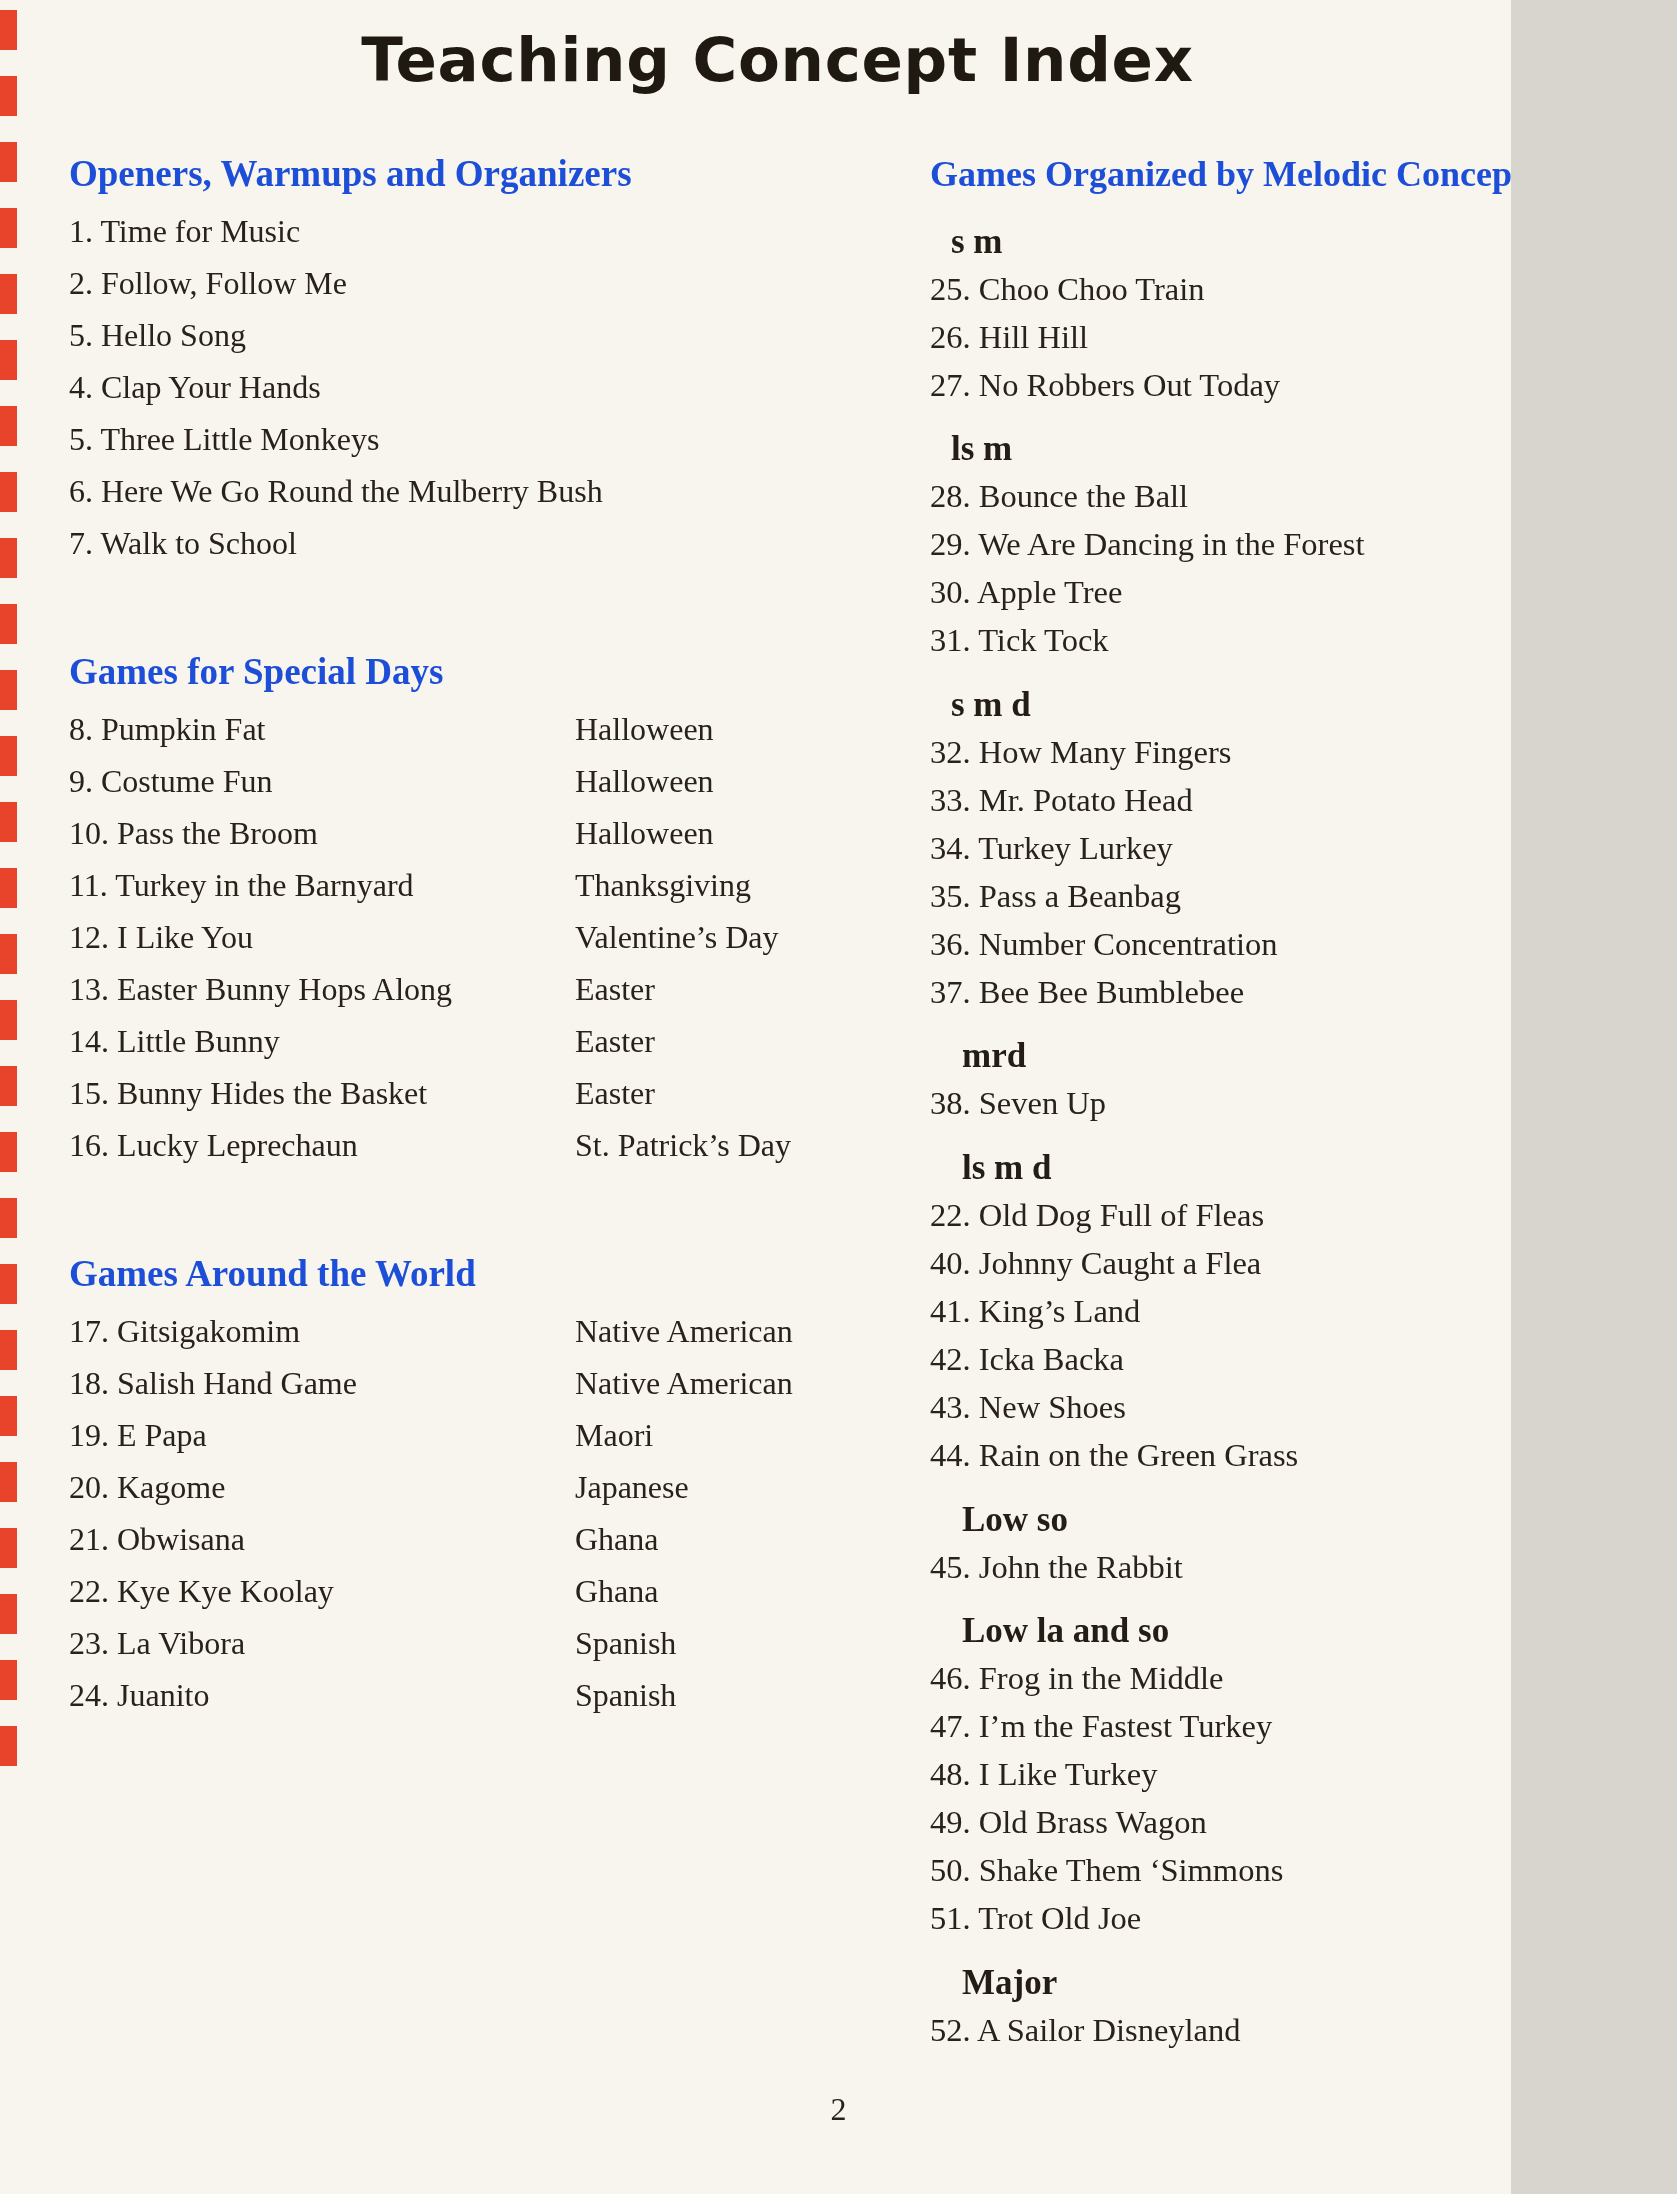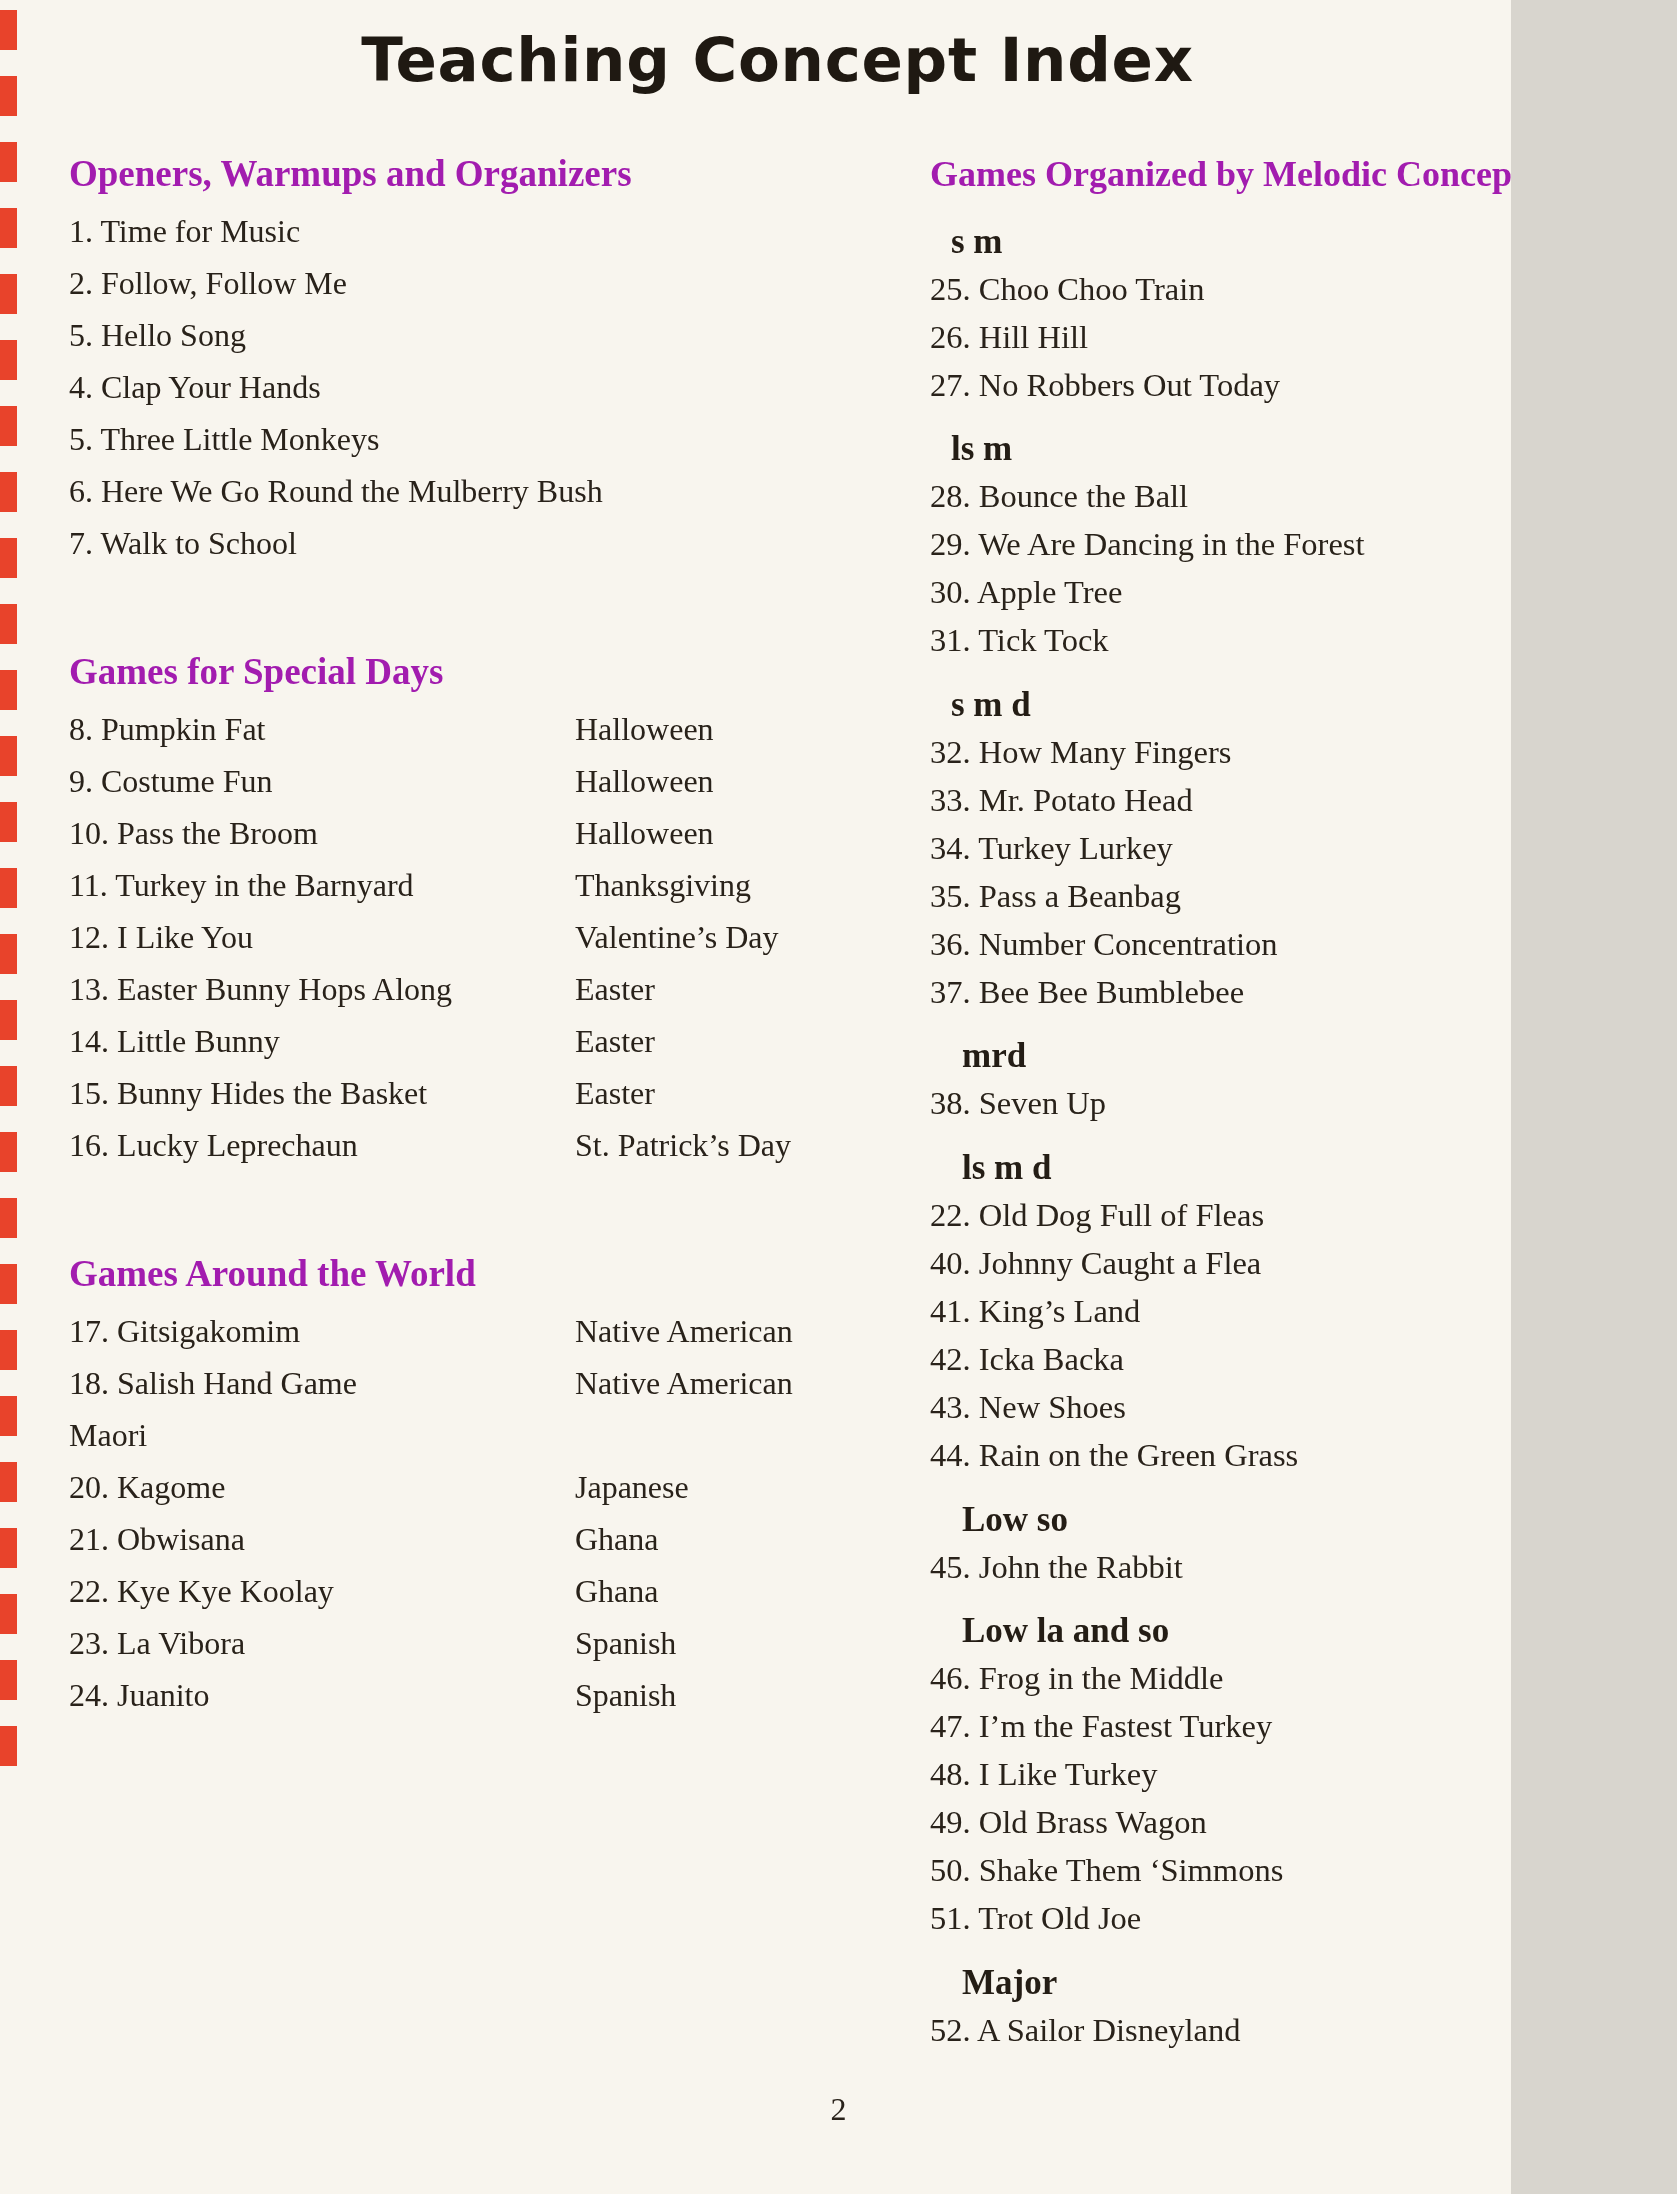--- a/index.html
+++ b/index.html
@@ -23,21 +23,21 @@
     font-family:"DejaVu Sans", sans-serif;
     font-weight:800;
     font-size:61px;
     letter-spacing:0.7px;
     color:#1f1912;
   }
   .col{position:absolute;top:147px;}
   .col-left{left:69px;width:850px;}
   .col-right{left:930px;width:733px;}
   .lhead,.rhead{
-    font-size:37px;font-weight:bold;line-height:54px;color:#a21caf;
+    font-size:37px;font-weight:bold;line-height:54px;color:#1d4ed8;
     margin-bottom:4.1px;white-space:nowrap;
   }
   .rhead{font-size:36px;margin-bottom:0;}
   .lsec + .lsec{margin-top:76px;}
   .lrow{display:flex;height:52px;line-height:52px;font-size:32px;white-space:nowrap;}
   .ncell{width:506px;flex:0 0 506px;}
   .tcell{flex:1;}
   .grp{margin-top:16.6px;}
   .ghead{font-size:35px;font-weight:bold;line-height:47px;color:#241d15;white-space:nowrap;}
   .ghead.lvl1{padding-left:21px;}
@@ -138,20 +138,21 @@
     <div class="lrows">
             <div class="lrow">
     <span class="ncell">17. Gitsigakomim</span>
     <span class="tcell">Native American</span>
   </div>
             <div class="lrow">
     <span class="ncell">18. Salish Hand Game</span>
     <span class="tcell">Native American</span>
   </div>
             <div class="lrow">
+    <span class="ncell">19. E Papa</span>
     <span class="tcell">Maori</span>
   </div>
             <div class="lrow">
     <span class="ncell">20. Kagome</span>
     <span class="tcell">Japanese</span>
   </div>
             <div class="lrow">
     <span class="ncell">21. Obwisana</span>
     <span class="tcell">Ghana</span>
   </div>

